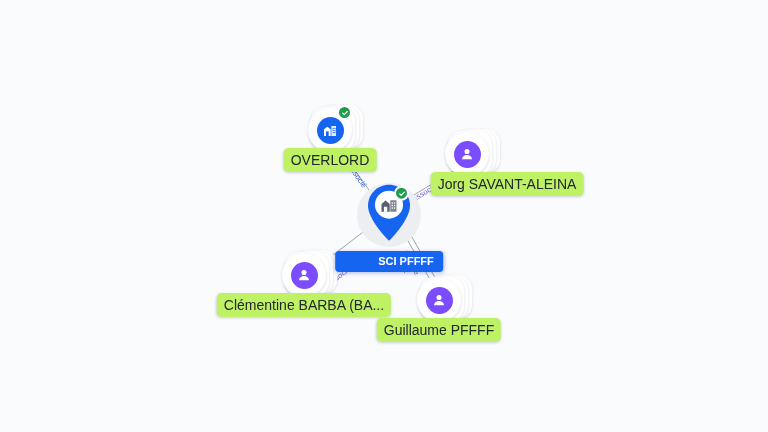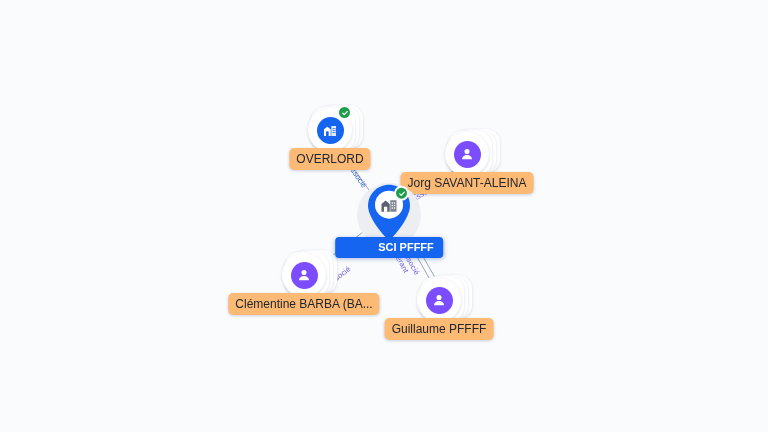--- a/index.html
+++ b/index.html
@@ -79,25 +79,25 @@
   }
   .glyph-circle.person { background: #7c4dff; }
   .glyph-circle.company { background: #1565f0; }
   .glyph-circle svg { display: block; }
 
   
   .chip {
     position: absolute;
     left: 50%;
     transform: translateX(-50%);
-    background: #fdba74;
+    background: #bef264;
     border-radius: 5px;
     box-shadow: 0 1px 3px rgba(30,40,80,0.20);
     color: #22262e;
-    font-size: 12px;
+    font-size: 14px;
     line-height: 1;
     padding: 5px 7px;
     white-space: nowrap;
   }
   .chip.primary {
     background: #1565f0;
     color: #ffffff;
     font-weight: bold;
     font-size: 11px;
     padding: 5px 9px;
@@ -223,21 +223,21 @@
       <div class="card c1"></div>
       <div class="disc">
         <div class="glyph-circle person">
           <svg width="16" height="16" viewBox="0 0 24 24" fill="none">
             <circle cx="12" cy="8.2" r="3.8" fill="#ffffff"></circle>
             <path d="M4.6 20c0-4.1 3.3-6.6 7.4-6.6s7.4 2.5 7.4 6.6H4.6z" fill="#ffffff"></path>
           </svg>
         </div>
       </div>
     </div>
-    <div class="chip" style="top:18px;">Jorg SAVANT-ALEINA</div>
+    <div class="chip" style="top:18px;margin-left:40px;">Jorg SAVANT-ALEINA</div>
   </div>
 
   <div class="node" style="left:304px; top:275px;">
     <div class="deck">
       <div class="card c3"></div>
       <div class="card c2"></div>
       <div class="card c1"></div>
       <div class="disc">
         <div class="glyph-circle person">
           <svg width="16" height="16" viewBox="0 0 24 24" fill="none">
@@ -286,16 +286,16 @@
           <rect x="15.3" y="15.4" width="1.7" height="1.7" fill="#ffffff"></rect>
           <rect x="18.1" y="15.4" width="1.7" height="1.7" fill="#ffffff"></rect>
         </svg>
       </div>
       <div class="badge" style="left:29px; top:2px;">
         <svg width="8" height="8" viewBox="0 0 24 24" fill="none">
           <path d="M5 12.5l4.5 4.5L19 7.5" stroke="#ffffff" stroke-width="3.4" stroke-linecap="round" stroke-linejoin="round"></path>
         </svg>
       </div>
     </div>
-    <div class="chip primary" style="top:22px;padding-left:43px;">SCI PFFFF</div>
+    <div class="chip primary" style="top:36px;padding-left:43px;">SCI PFFFF</div>
   </div>
 
 </div>
 
 </body></html>

